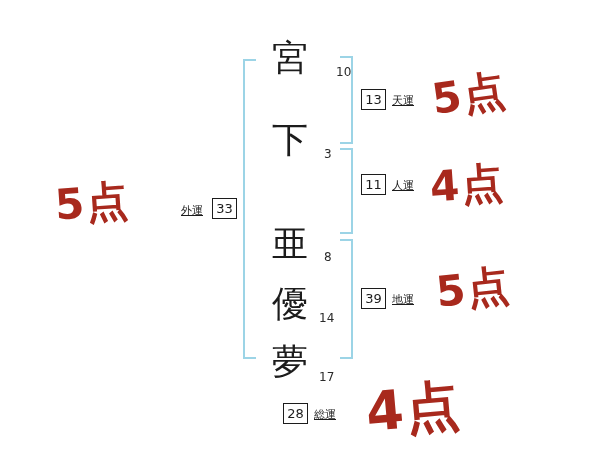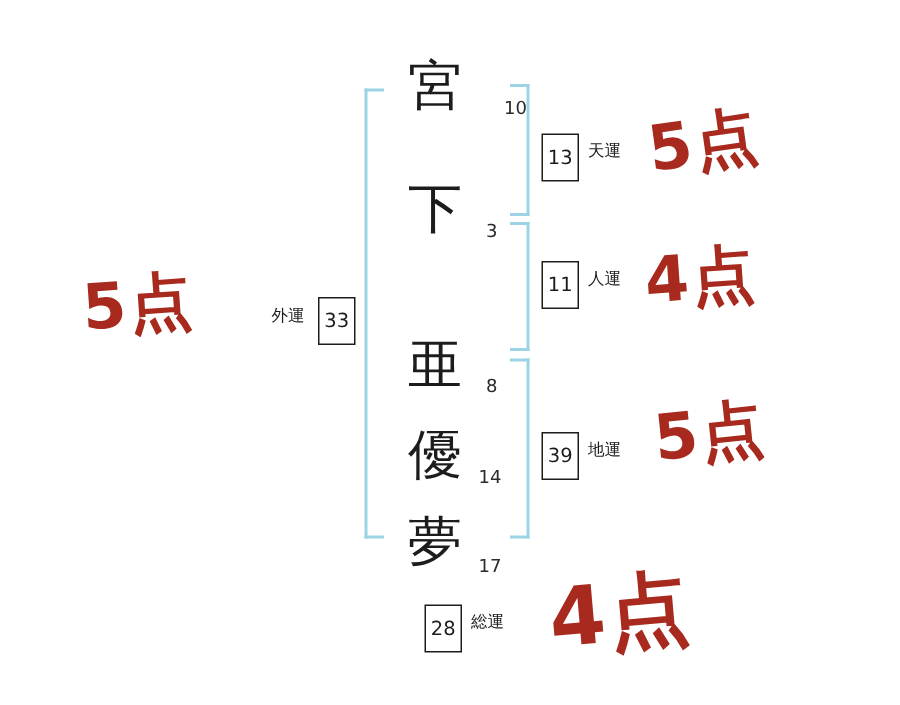--- a/index.html
+++ b/index.html
@@ -8,27 +8,27 @@
     font-family:"DejaVu Sans","Liberation Sans",sans-serif;overflow:hidden;
   }
   .kanji{
     position:absolute;font-size:36px;line-height:1;color:#1c1c1c;
     font-family:"DejaVu Sans","Liberation Sans",sans-serif;
   }
   .strokes{
     position:absolute;font-size:12px;color:#2a2a2a;line-height:1;
   }
   .fbox{
-    position:absolute;box-sizing:border-box;min-width:25px;height:32px;
+    position:absolute;box-sizing:border-box;min-width:25px;height:21px;
     border:1.5px solid #1c1c1c;background:#fff;color:#1c1c1c;
     font-size:13px;display:flex;align-items:center;justify-content:center;
     padding:0 2px;
   }
   .flabel{
-    position:absolute;font-size:11px;color:#1c1c1c;line-height:1;
+    position:absolute;font-size:11px;color:#1c1c1c;line-height:1;text-decoration:underline;
   }
   .line{position:absolute;background:#9cd4e6;}
   .line.v{width:2px;}
   .line.h{height:2px;width:13px;}
   .score{
     position:absolute;color:#a8291d;font-weight:bold;line-height:1;
     letter-spacing:2px;
   }
 </style>
 </head>

